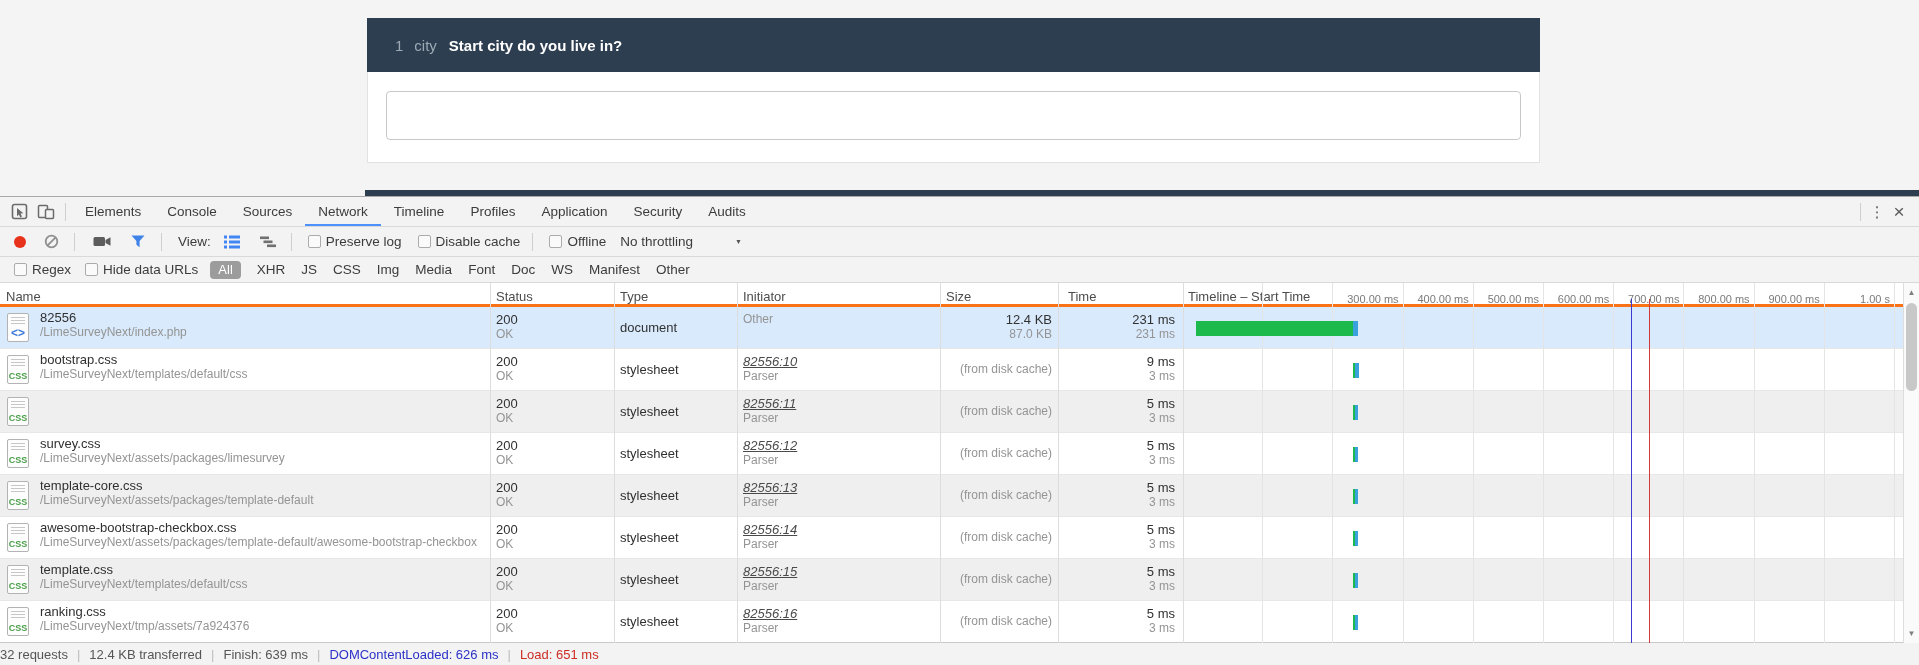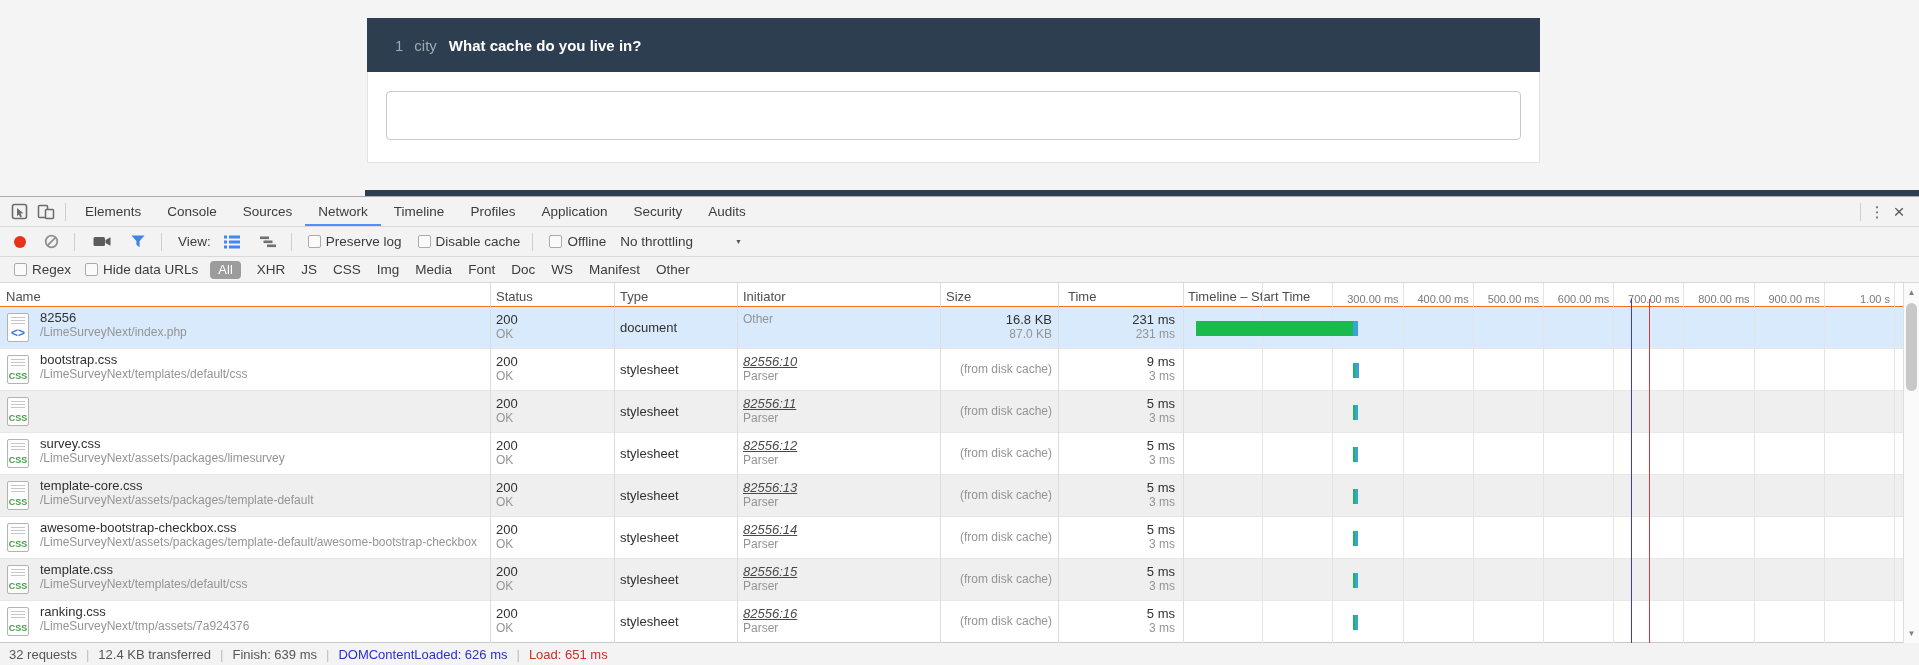--- a/index.html
+++ b/index.html
@@ -45,21 +45,21 @@
     display:flex; align-items:center; border-bottom:1px solid #d9d9d9; }
   .filter-input { margin-left:8px; width:347px; height:19px; border:1px solid #c6c6c6;
     background:#fff; font-size:13px; padding:0 5px; color:#333; outline:none; }
   .filter-input::placeholder { color:#9b9b9b; }
   .pill { background:#9c9c9c; color:#fff; border-radius:4px; padding:1px 8px 2px; font-size:13px; }
   .ftype { font-size:13.5px; color:#3c3c3c; }
 
   
   .dt-table { position:absolute; left:0; top:86px; width:1919px; height:360px; background:#fff; }
   .tbl-head { position:absolute; left:0; top:2px; width:1903px; height:24px; background:#fff;
-    border-bottom:3px solid #f97316; }
+    border-bottom:5px solid #f97316; }
   .th { position:absolute; top:4px; font-size:13px; color:#4c4c4c; white-space:nowrap; }
   .tick-label { position:absolute; top:8px; width:76px; text-align:right; font-size:11px; color:#7a7a7a; }
 
   .rows { position:absolute; left:0; top:24px; width:1903px; height:336px; }
   .req-row { position:relative; width:100%; height:42px; border-bottom:1px solid #e7e7e7; background:#fff; }
   .req-row.stripe { background:#efefef; }
   .req-row.sel { background:#d9eafc; }
   .cell { position:absolute; white-space:nowrap; }
   .l1 { font-size:13px; color:#303030; line-height:15px; }
   .l2 { font-size:12px; color:#949494; line-height:14px; }
@@ -91,37 +91,37 @@
   
   .vscroll { position:absolute; right:0; top:0; width:16px; height:360px;
     background:#fafafa; border-left:1px solid #ddd; z-index:3; }
   .sc-arrow { position:absolute; left:0; width:15px; height:15px; text-align:center;
     font-size:8px; color:#808080; line-height:15px; }
   .sc-thumb { position:absolute; left:2px; width:11px; top:20px; height:88px;
     background:#c8c8c8; border-radius:6px; }
 
   
   .dt-statusbar { position:absolute; left:0; bottom:0; width:100%; height:23px; background:#f3f3f3;
-    border-top:1px solid #c9c9c9; display:flex; align-items:center; padding-left:9px; font-size:13px; color:#565656; }
+    border-top:1px solid #c9c9c9; display:flex; align-items:center; font-size:13px; color:#565656; }
   .sb-item + .sb-item::before { content:"|"; color:#bdbdbd; margin:0 9px; }
   .sb-blue { color:#2b31c8; }
   .sb-red { color:#cc2d23; }
 
   svg { display:block; }.ml5{margin-left:5px}.ml8{margin-left:8px}.ml10{margin-left:10px}
   .ml12{margin-left:12px}.ml14{margin-left:14px}.ml16{margin-left:16px}.ml42{margin-left:42px}
 </style>
 </head>
 <body>
 
 <div id="browser-page">
   <div class="survey-card">
     <div class="q-head">
       <span class="q-num">1</span>
       <span class="q-code">city</span>
-      <span class="q-text">What cache do you live in?</span>
+      <span class="q-text">Start city do you live in?</span>
     </div>
     <div class="q-body">
       <input class="q-input" type="text" value="" style="">
     </div>
   </div>
   <div class="dark-strip"></div>
 </div>
 
 <div id="devtools">
 
@@ -255,21 +255,21 @@
           </div>
           <div class="cell c-status">
             <div class="l1">200</div>
             <div class="l2">OK</div>
           </div>
           <div class="cell c-type l1">document</div>
           <div class="cell c-init">
             <div class="l1 l2">Other</div>
           </div>
           <div class="cell c-size">
-            <div class="l1">16.8 KB</div>
+            <div class="l1">12.4 KB</div>
             <div class="l2">87.0 KB</div>
           </div>
           <div class="cell c-time">
             <div class="l1">231 ms</div>
             <div class="l2">231 ms</div>
           </div>
           <div class="tl-bar" style="left: 1195.51px;">
             <span class="tl-wait" style="width: 157.248px;"></span>
             <span class="tl-recv" style="width: 4.914px;"></span>
           </div>

